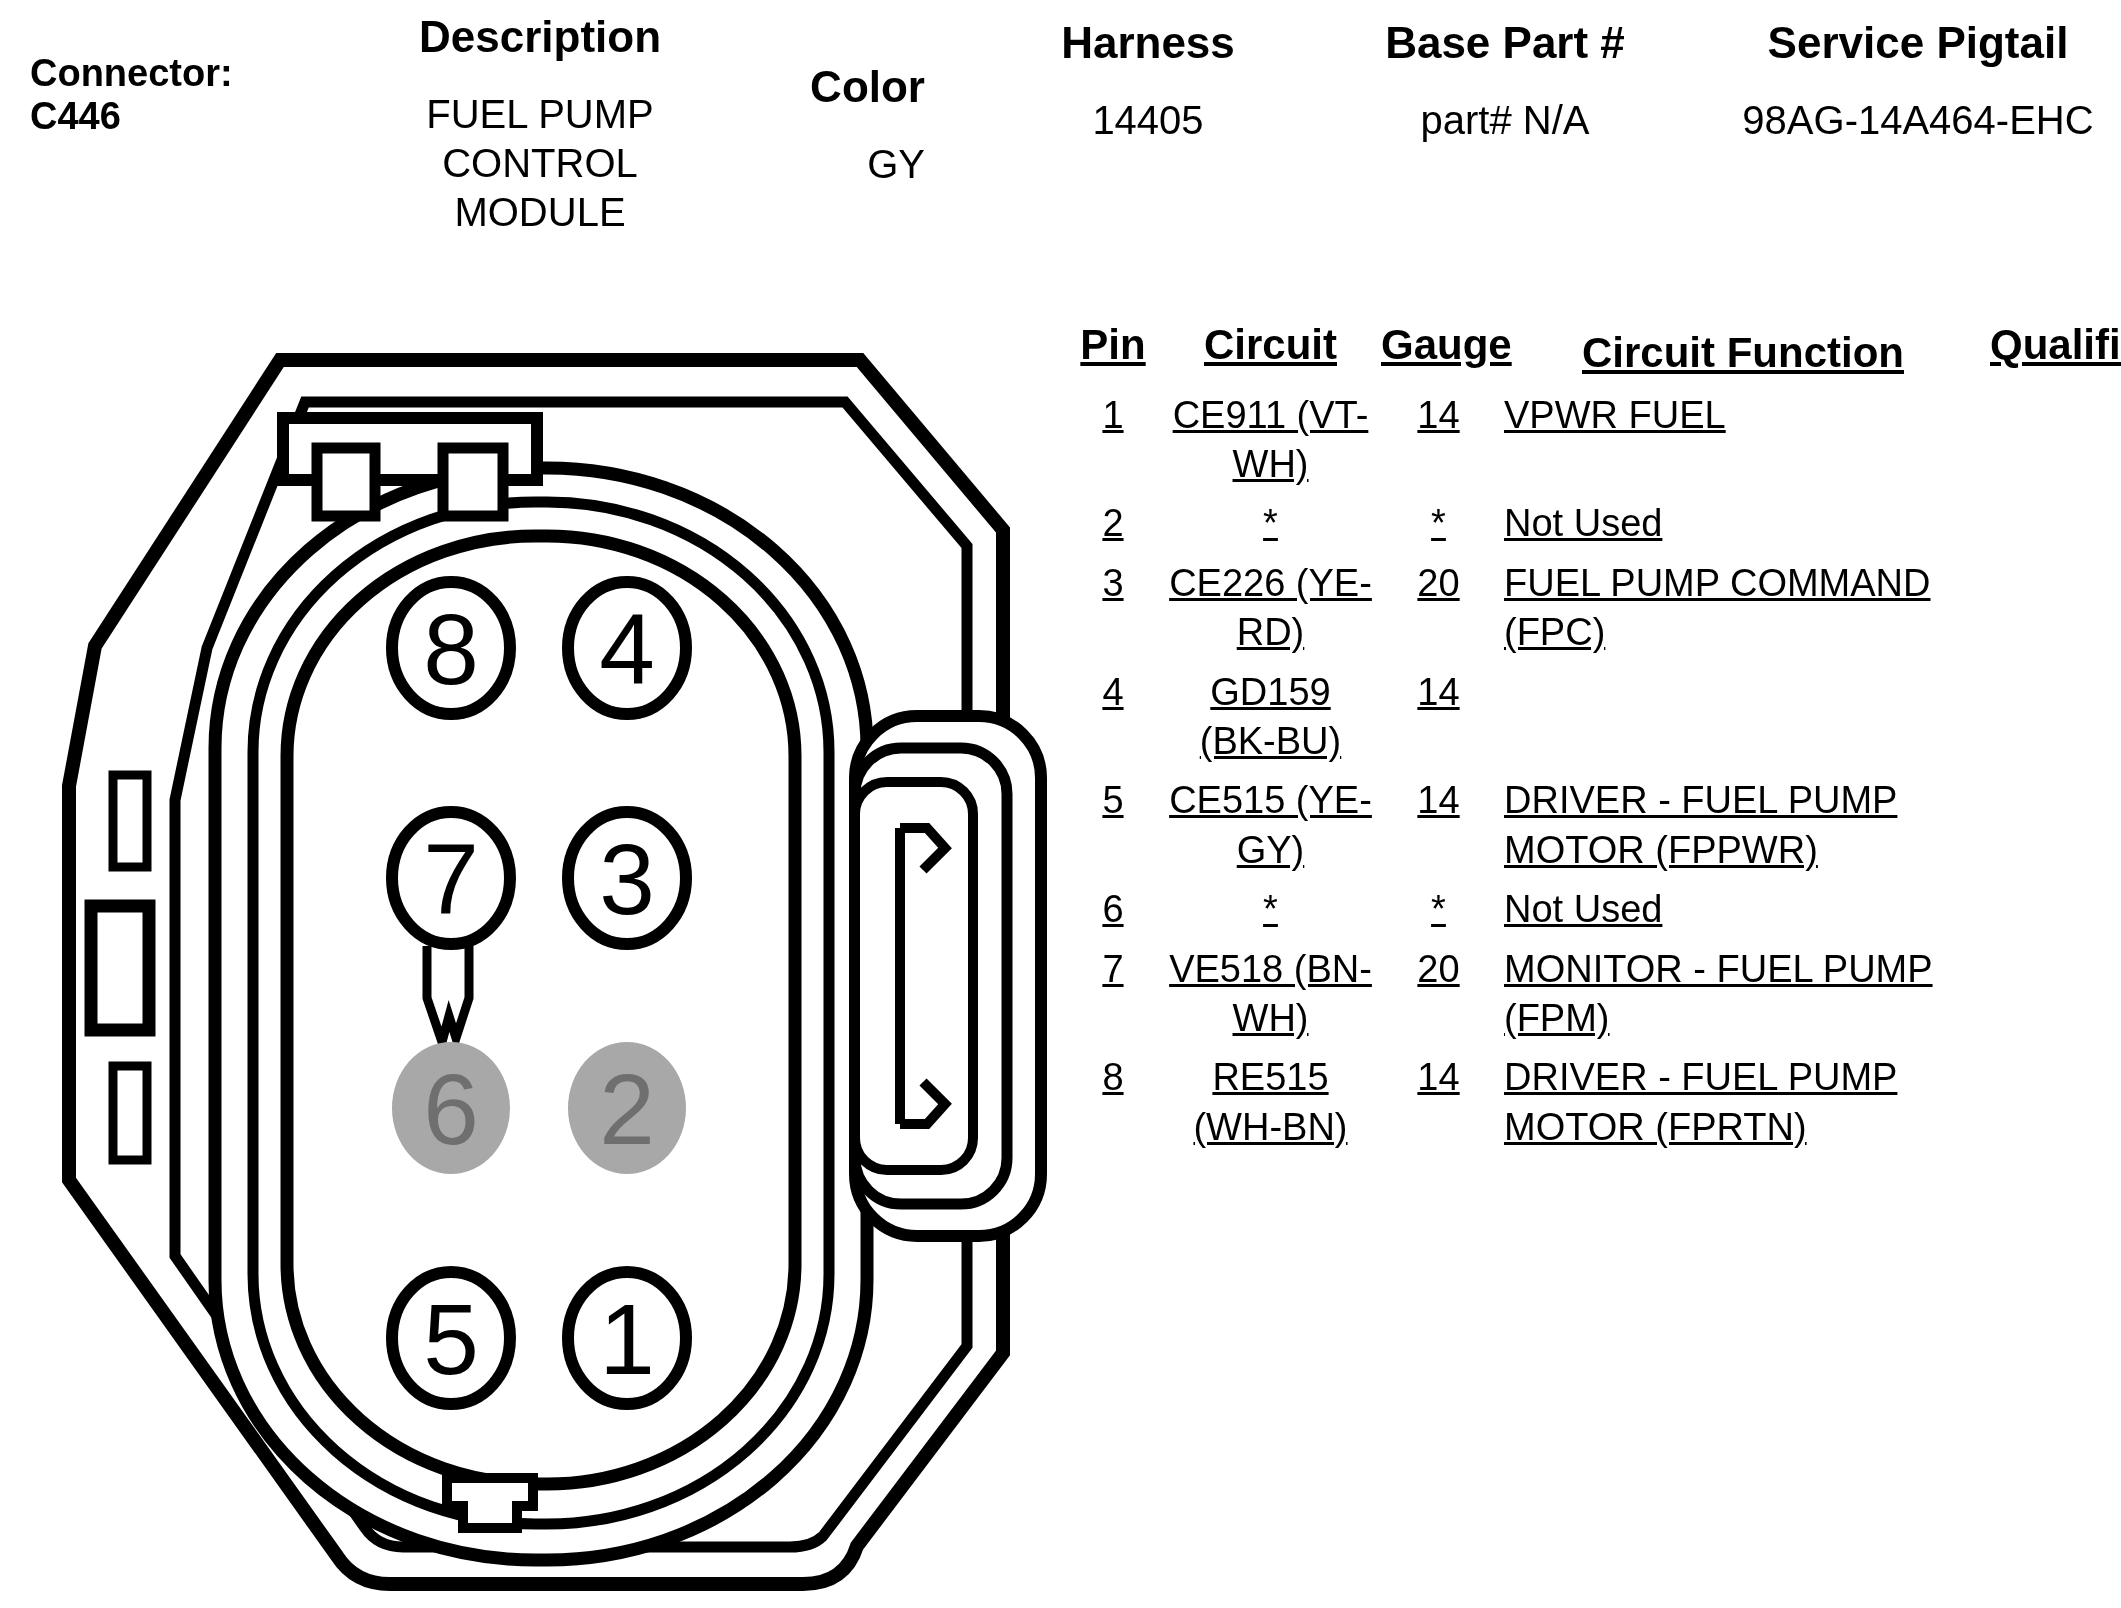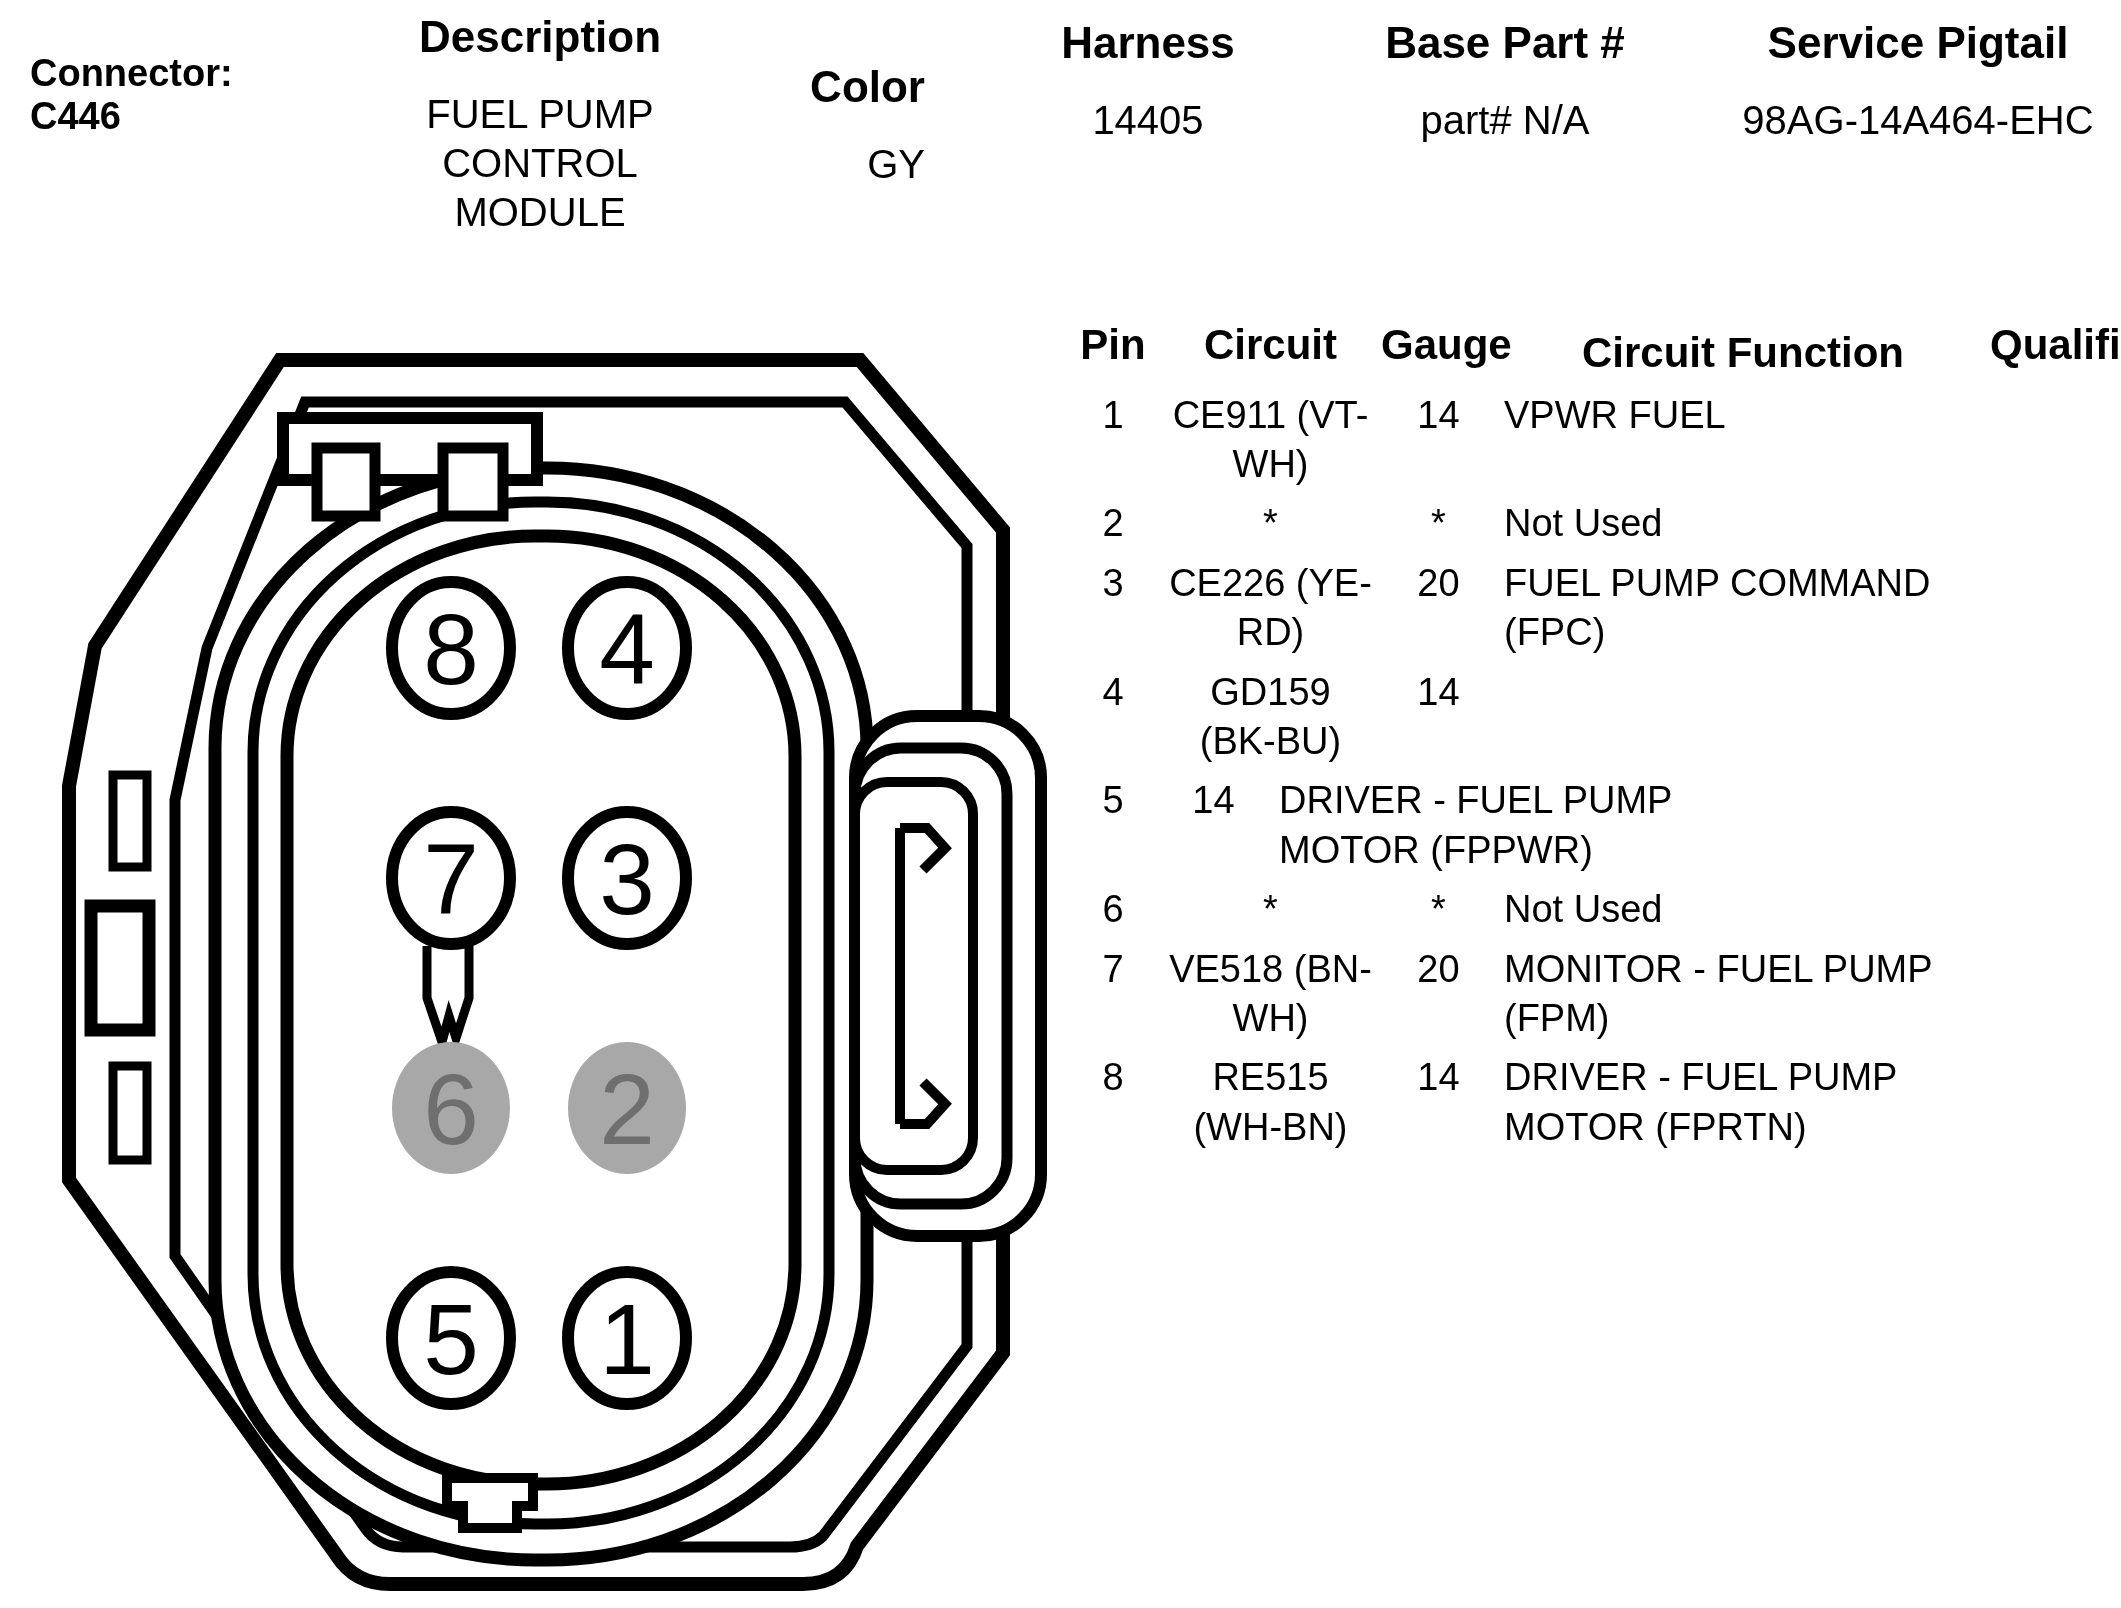--- a/index.html
+++ b/index.html
@@ -20,21 +20,21 @@
   .hdr-col .lbl{font-size:44px;font-weight:bold;}
   .hdr-col .val{font-size:40px;font-weight:normal;line-height:1.22;margin-top:28px;}
   #col-description{left:540px;top:12px;width:260px;}
   #col-color{left:815px;top:62px;width:220px;text-align:right;}
   #col-harness{left:1148px;top:18px;width:320px;}
   #col-basepart{left:1505px;top:18px;width:380px;}
   #col-pigtail{left:1918px;top:18px;width:420px;}
   
   #pin-table{position:absolute;left:1078px;top:318px;width:1040px;}
   .ptrow{display:flex;align-items:flex-start;margin-bottom:10px;}
-  .ptrow > div{line-height:1.30;}
+  .ptrow > div{line-height:1.30;text-decoration:underline;}
   .c-pin{width:70px;text-align:center;flex:none;}
   .c-circuit{width:205px;text-align:center;flex:none;margin-left:20px;}
   .c-gauge{width:115px;text-align:center;flex:none;margin-left:8px;}
   .c-func{width:478px;text-align:left;flex:none;margin-left:8px;}
   .c-qual{width:135px;text-align:center;flex:none;margin-left:8px;}
   .pt-head > div{font-size:42px;font-weight:bold;white-space:nowrap;}
   .pt-head .c-func{text-align:center;margin-top:8px;}
   .pt-body-row > div{font-size:38px;}
   
   #diagram{position:absolute;left:55px;top:348px;}
@@ -106,20 +106,21 @@
           <div class="c-qual"></div>
         </div>
         <div class="ptrow pt-body-row">
           <div class="c-pin">4</div>
           <div class="c-circuit">GD159 (BK-BU)</div>
           <div class="c-gauge">14</div>
           <div class="c-qual"></div>
         </div>
         <div class="ptrow pt-body-row">
           <div class="c-pin">5</div>
+          <div class="c-circuit">CE515 (YE-GY)</div>
           <div class="c-gauge">14</div>
           <div class="c-func">DRIVER - FUEL PUMP MOTOR (FPPWR)</div>
           <div class="c-qual"></div>
         </div>
         <div class="ptrow pt-body-row">
           <div class="c-pin">6</div>
           <div class="c-circuit">*</div>
           <div class="c-gauge">*</div>
           <div class="c-func">Not Used</div>
           <div class="c-qual"></div>

